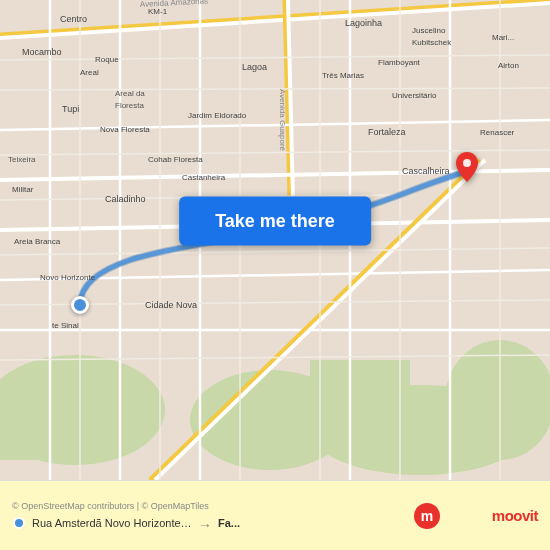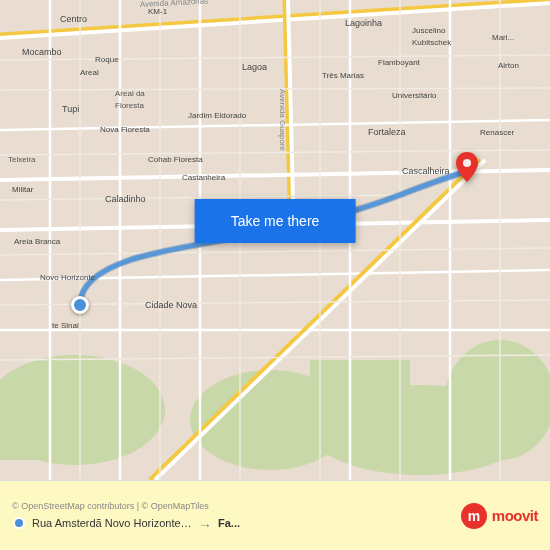--- a/index.html
+++ b/index.html
@@ -21,24 +21,24 @@
 
     
     #take-me-there-btn {
       position: absolute;
       left: 50%;
       top: 46%;
       transform: translate(-50%, -50%);
       background: #1a73e8;
       color: white;
       border: none;
-      border-radius: 0;
+      border-radius: 6px;
       padding: 14px 36px;
-      font-size: 14px;
-      font-weight: 400;
+      font-size: 18px;
+      font-weight: 700;
       cursor: pointer;
       z-index: 100;
       white-space: nowrap;
       box-shadow: 0 2px 8px rgba(0,0,0,0.3);
     }
 
     
     .origin-marker {
       position: absolute;
       width: 18px;
@@ -118,20 +118,21 @@
     #moovit-icon {
       width: 28px;
       height: 28px;
     }
 
     #moovit-text {
       font-size: 15px;
       font-weight: bold;
       color: #e8312a;
       letter-spacing: -0.5px;
+      margin-left: 47px;
     }
 
     
     #map-svg {
       position: absolute;
       top: 0; left: 0;
       width: 100%; height: 100%;
       z-index: 10;
     }
 

